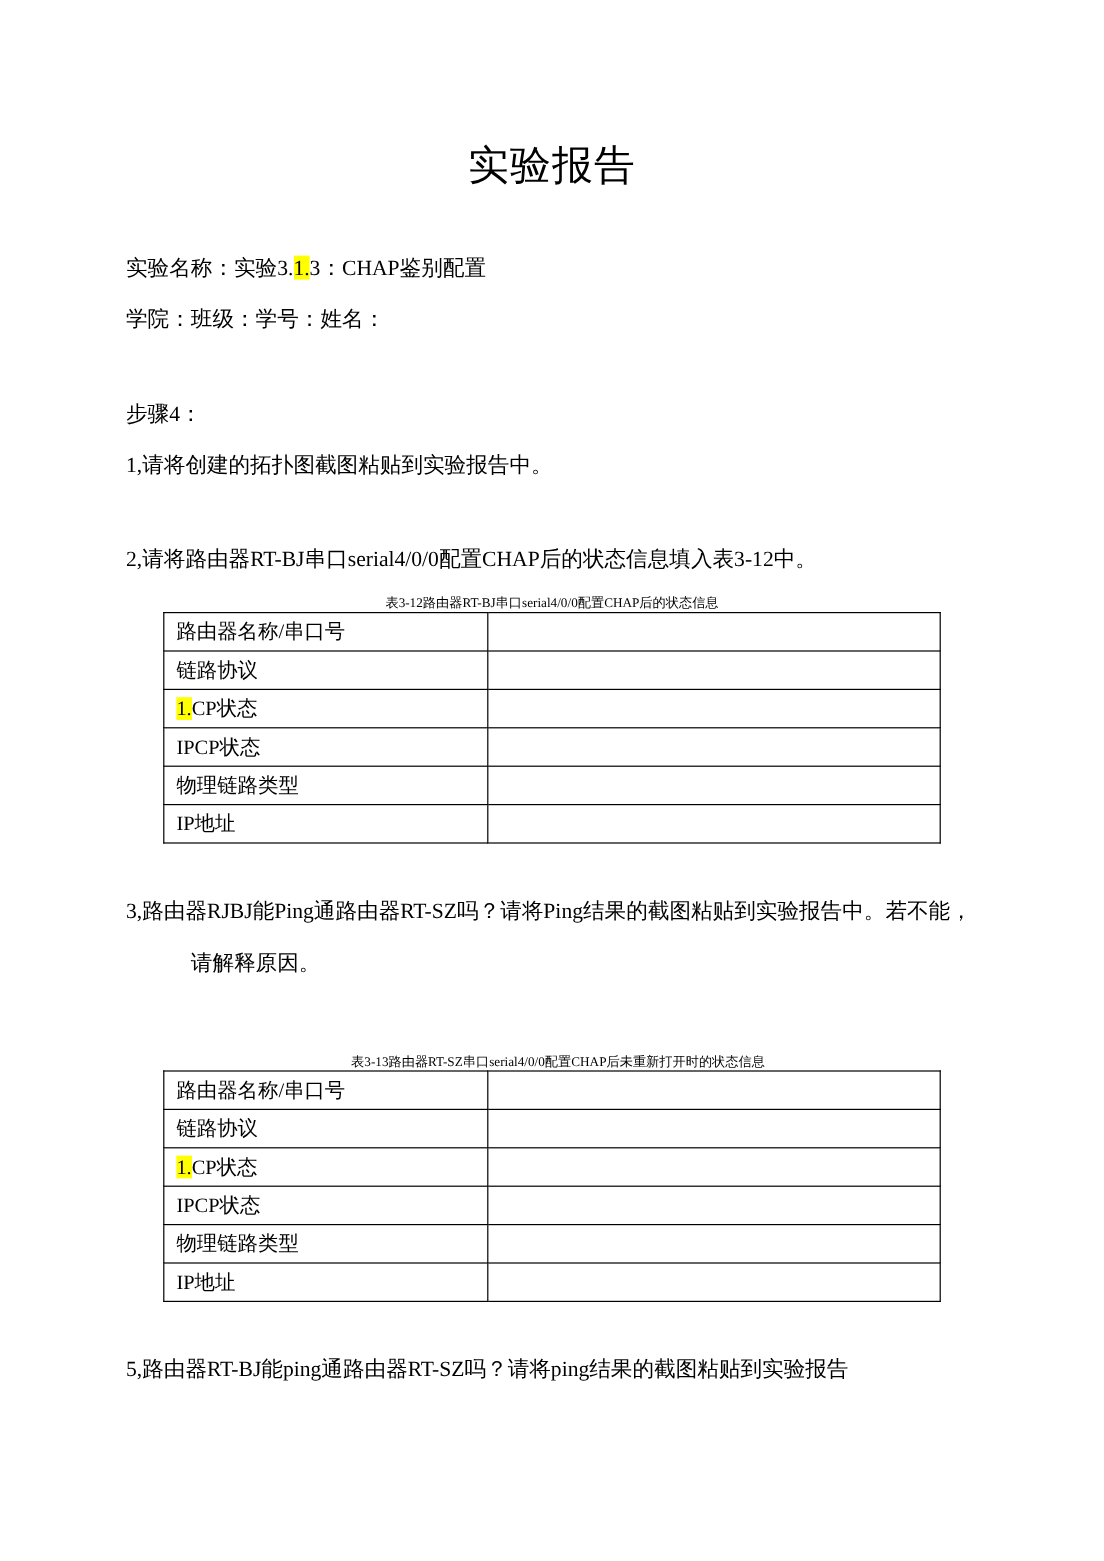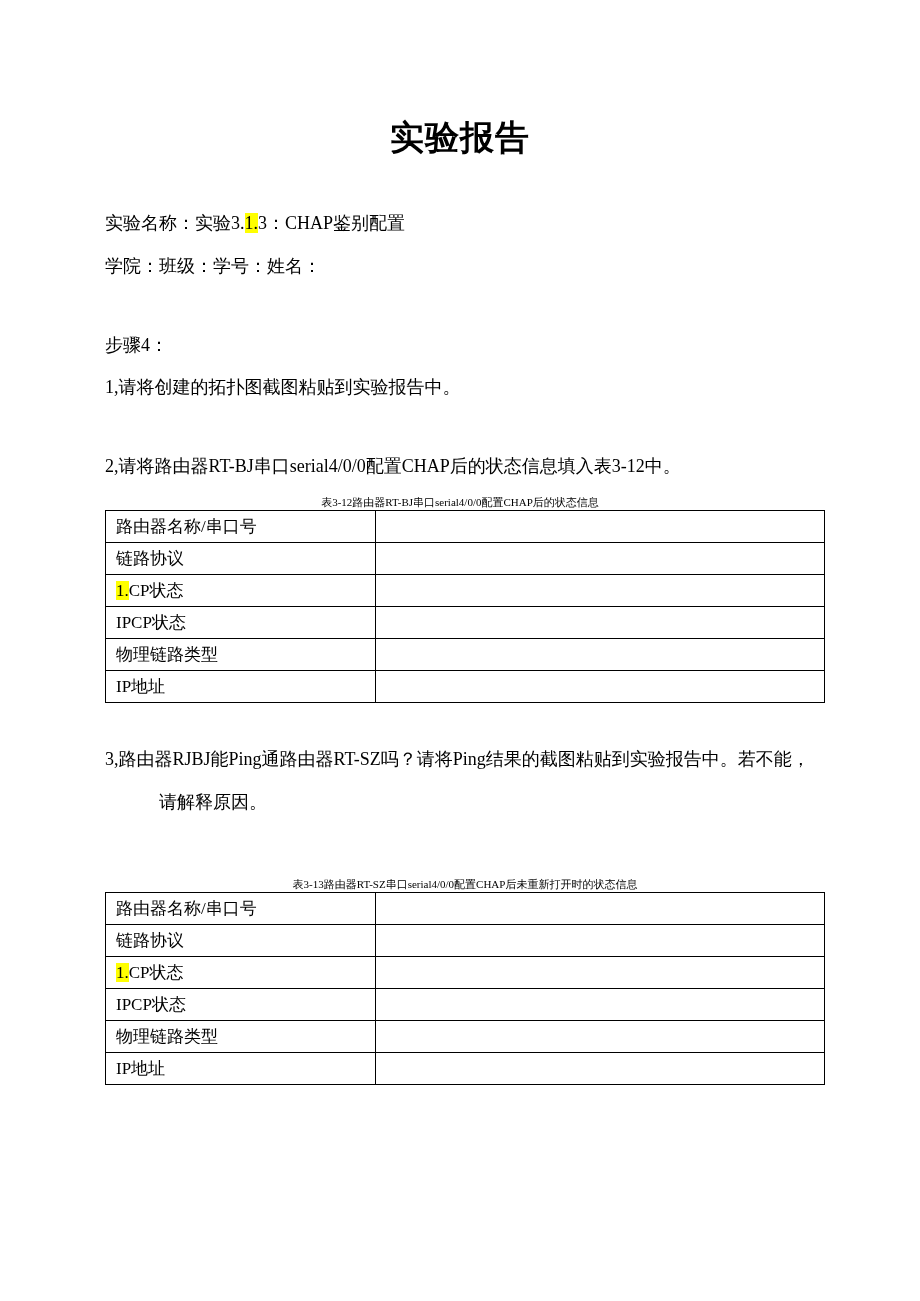--- a/index.html
+++ b/index.html
@@ -1,24 +1,24 @@
 <!DOCTYPE html>
 <html><head>
   <meta charset="utf-8">
   <style>
     * { margin: 0; padding: 0; box-sizing: border-box; }
     html, body { width: 920px; background: #ffffff; font-family: "SimSun", "Songti SC", serif; color: #000; }
     .page { padding: 115px 105px 60px 105px; }
-    .title { text-align: center; font-size: 34px; font-weight: 700; margin-bottom: 48px; letter-spacing: 1px; }
+    .title { text-align: center; font-size: 34px; font-weight: 400; margin-bottom: 48px; letter-spacing: 1px; }
     .line { font-size: 18px; line-height: 1.6; margin-bottom: 14px; }
     .gap-md { height: 36px; }
     .hl { background: #ffff00; }
     .table-caption { font-size: 11px; text-align: center; margin-top: 10px; margin-bottom: 0; }
     .table-caption.left { text-align: center; padding-left: 10px; }
-    table.doc { border-collapse: collapse; width: 720px; margin: 0 auto 6px auto; table-layout: fixed; }
+    table.doc { border-collapse: collapse; width: 648px; margin: 0 auto 6px auto; table-layout: fixed; }
     table.doc td { border: 1px solid #000; font-size: 17px; padding: 4px 10px; height: 28px; vertical-align: middle; }
     table.doc col.label { width: 270px; }
     .indent { padding-left: 54px; margin-top: 14px; }
   </style>
 </head>
 <body>
 
 <div class="page">
   <div class="title">实验报告</div>
 
@@ -109,13 +109,14 @@
         </tr>
         <tr>
           <td>IP地址</td>
           <td></td>
         </tr>
       </tbody>
   </table>
 
   <div class="gap-md"></div>
 
+  <div class="line">5,路由器RT-BJ能ping通路由器RT-SZ吗？请将ping结果的截图粘贴到实验报告</div>
 </div>
 
 </body></html>

